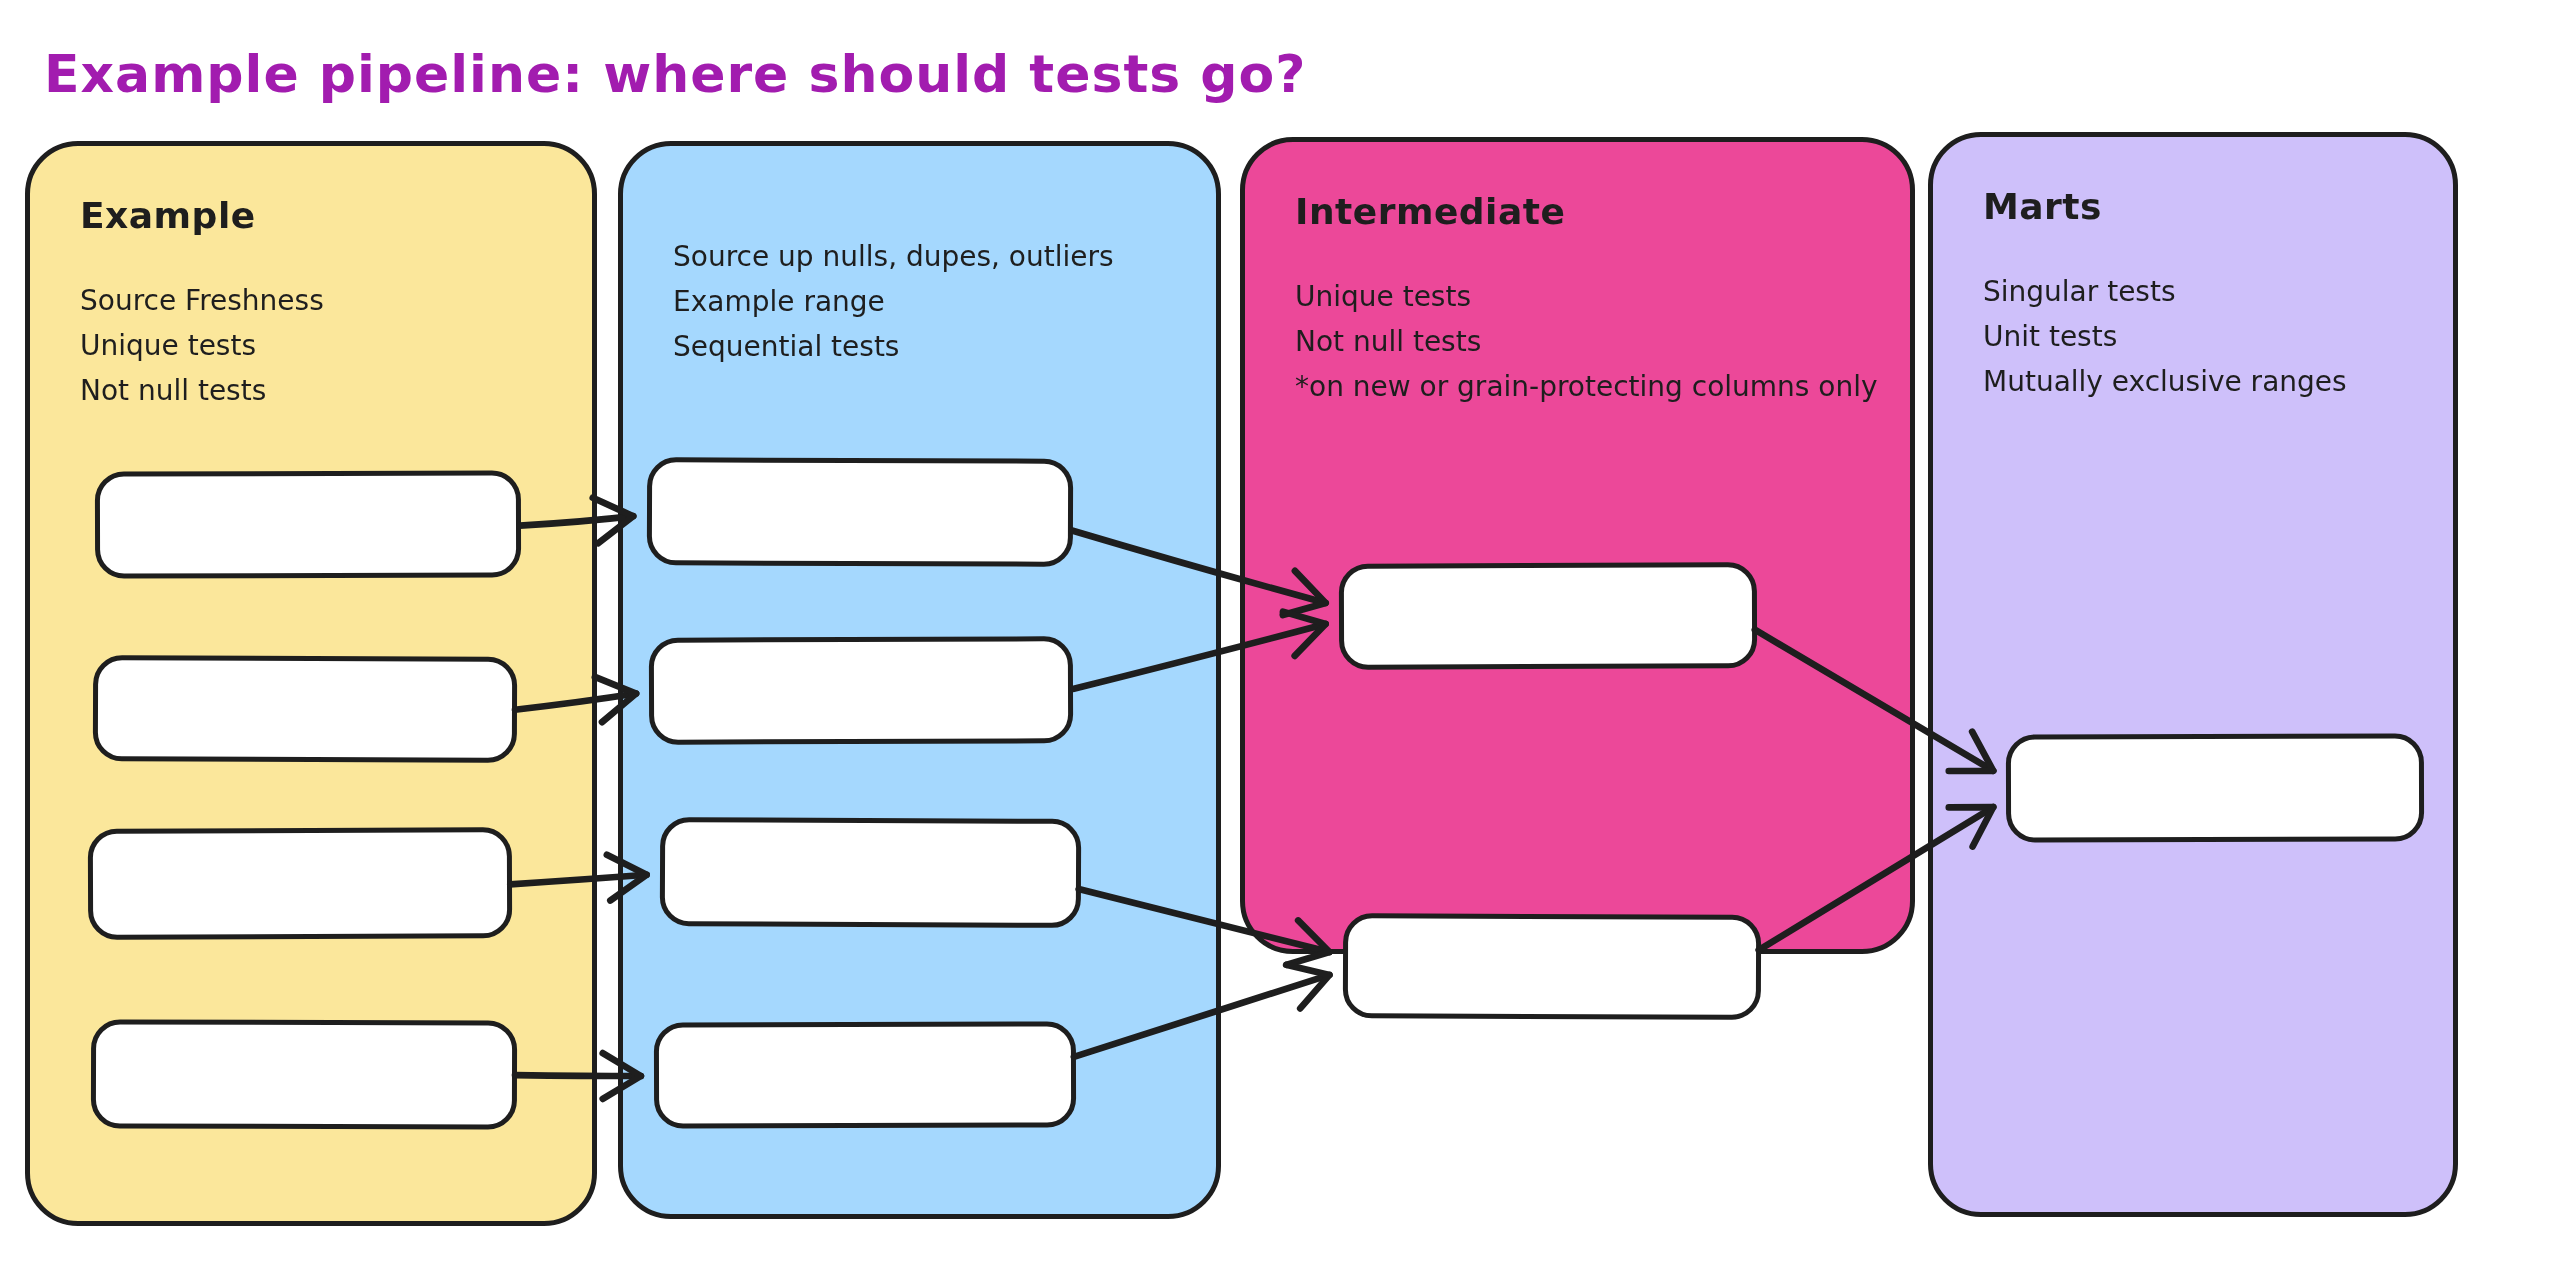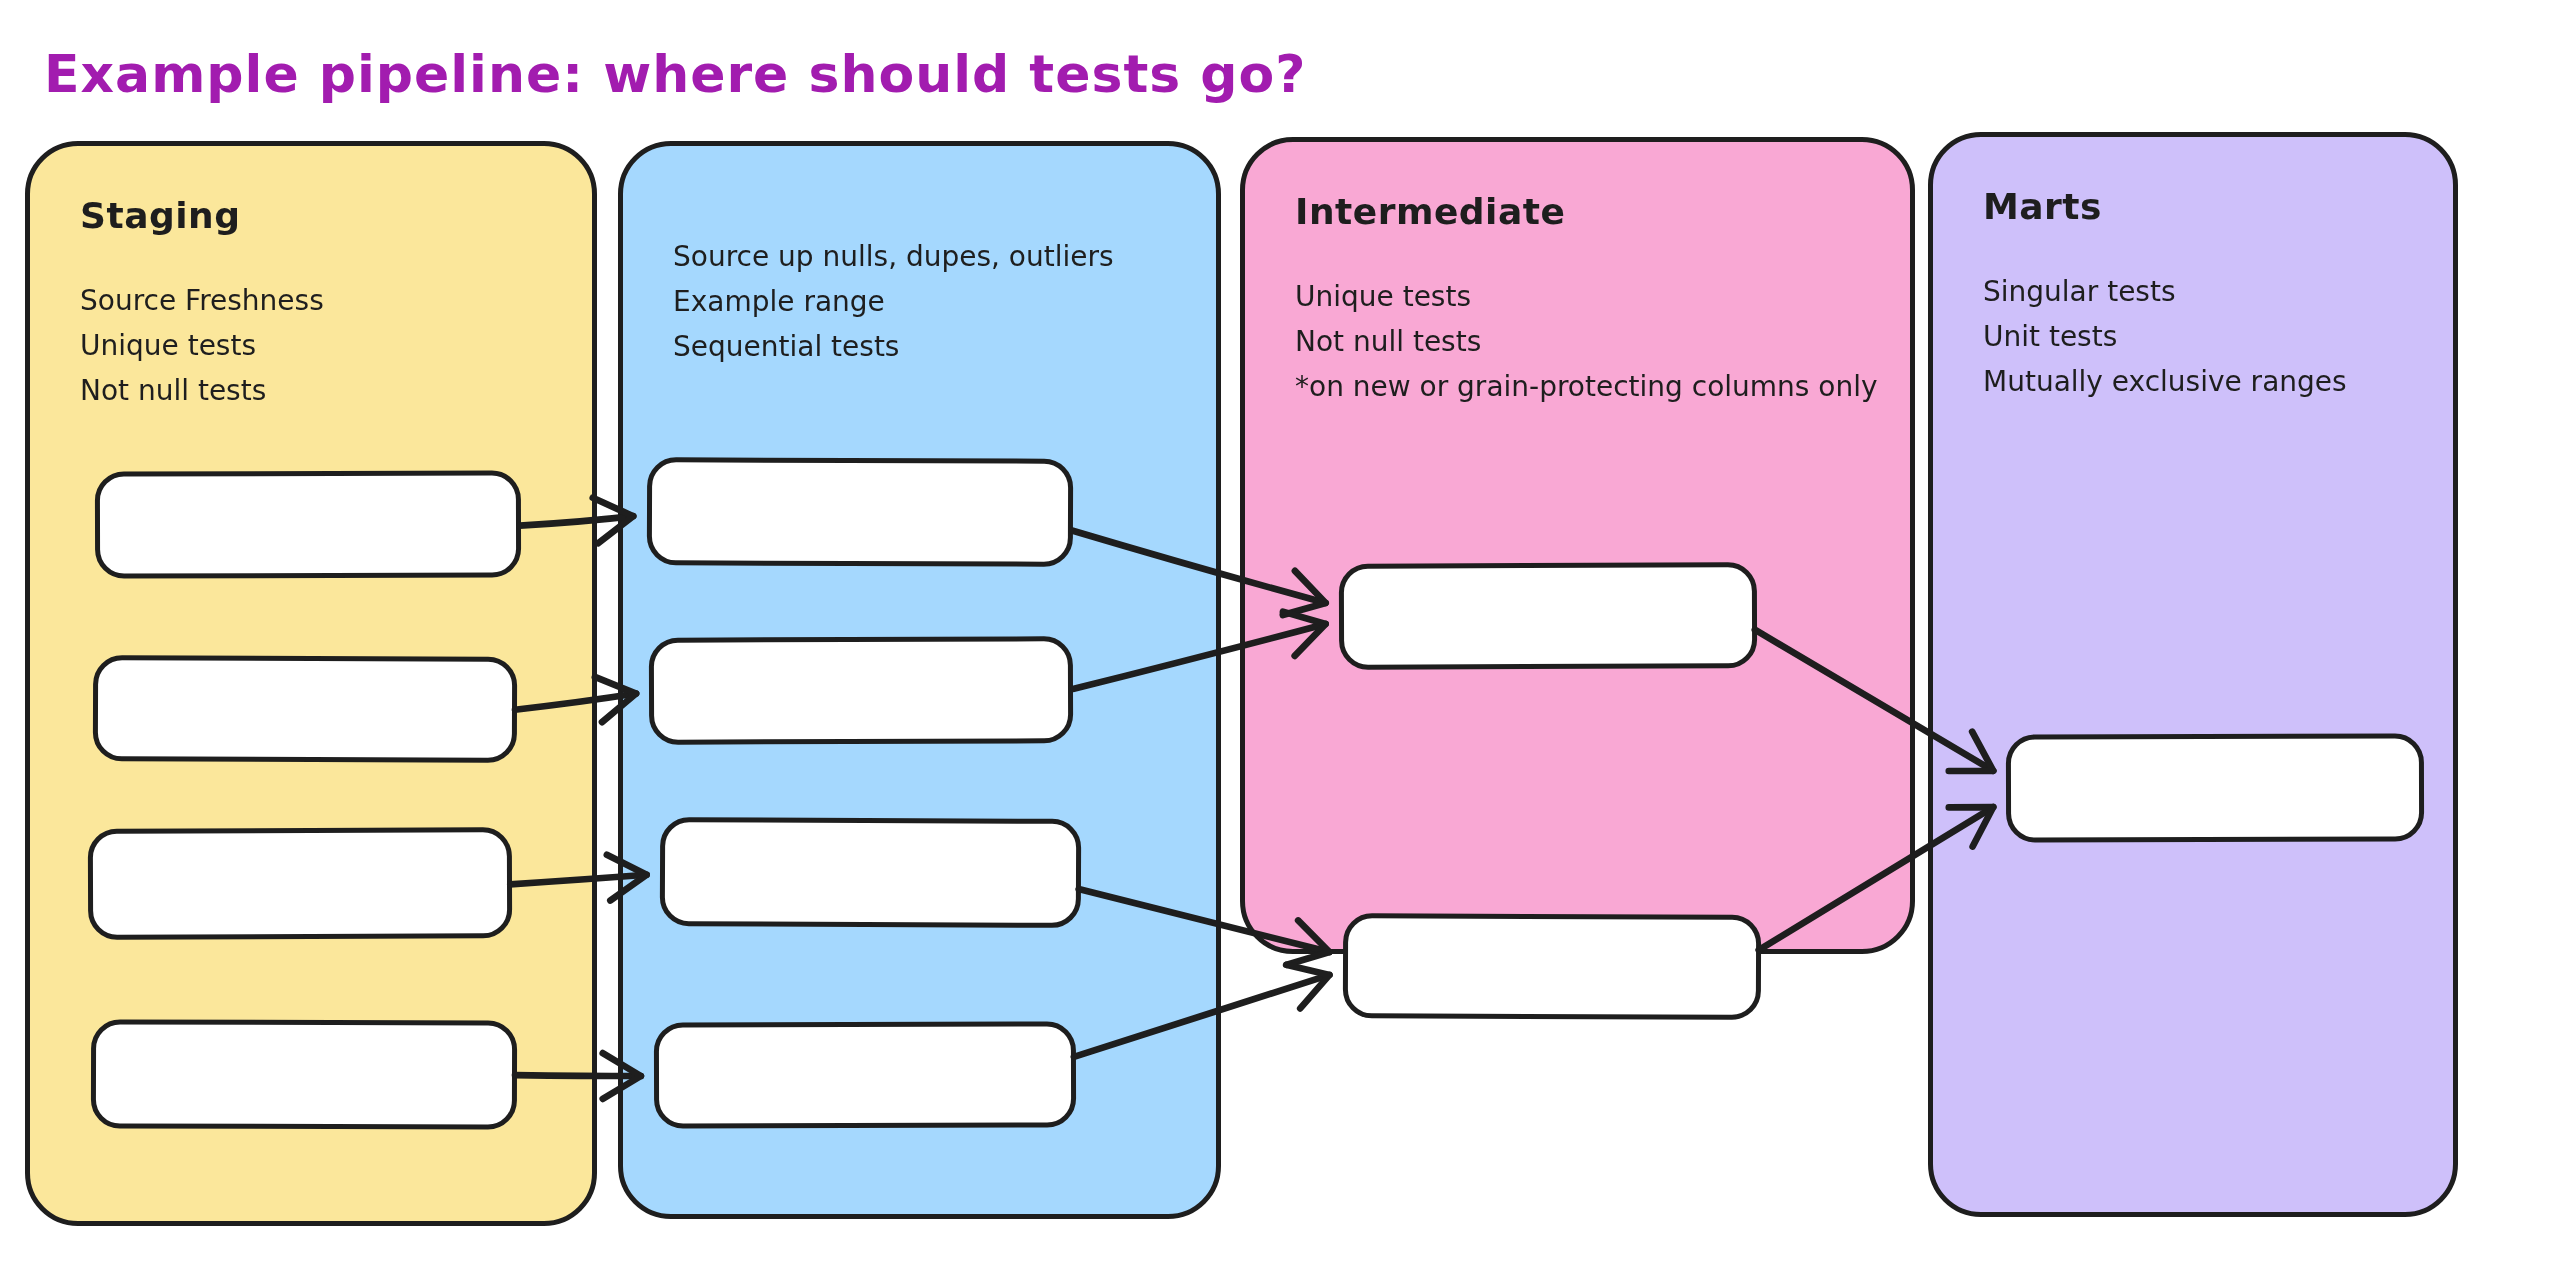--- a/index.html
+++ b/index.html
@@ -27,21 +27,21 @@
   }
   .col {
     position: absolute;
     border: 5.7px solid #1e1e1e;
     border-radius: 53px;
     box-sizing: border-box;
     padding: 48px 23px 0 50px;
   }
   .col-sources      { left: 25px;   top: 141px; width: 572px; height: 1085px; background: #FBE79B; }
   .col-staging      { left: 618px;  top: 141px; width: 603px; height: 1078px; background: #A5D8FE; }
-  .col-intermediate { left: 1240px; top: 137px; width: 675px; height: 817px; background: #f9a8d4; }
+  .col-intermediate { left: 1240px; top: 137px; width: 675px; height: 817px; background: #ec4899; }
   .col-marts        { left: 1928px; top: 132px; width: 530px; height: 1085px; background: #CEC0FA; }
   .col-title {
     font-size: 36px;
     font-weight: 700;
     line-height: 44px;
     margin: 0;
     letter-spacing: 0.5px;
   }
   .col-notes {
     margin-top: 40px;
@@ -87,21 +87,21 @@
     stroke-width: 7px;
     stroke-linecap: round;
   }
 </style>
 </head>
 <body>
 
 <h1 class="page-title">Example pipeline: where should tests go?</h1>
 
 <section class="col col-sources">
-  <h2 class="col-title">Staging</h2>
+  <h2 class="col-title">Example</h2>
   <div class="col-notes">
     <div>Source Freshness</div>
     <div>Unique tests</div>
     <div>Not null tests</div>
   </div>
 </section>
 
 <section class="col col-staging">
   <div class="col-notes">
     <div>Source up nulls, dupes, outliers</div>

